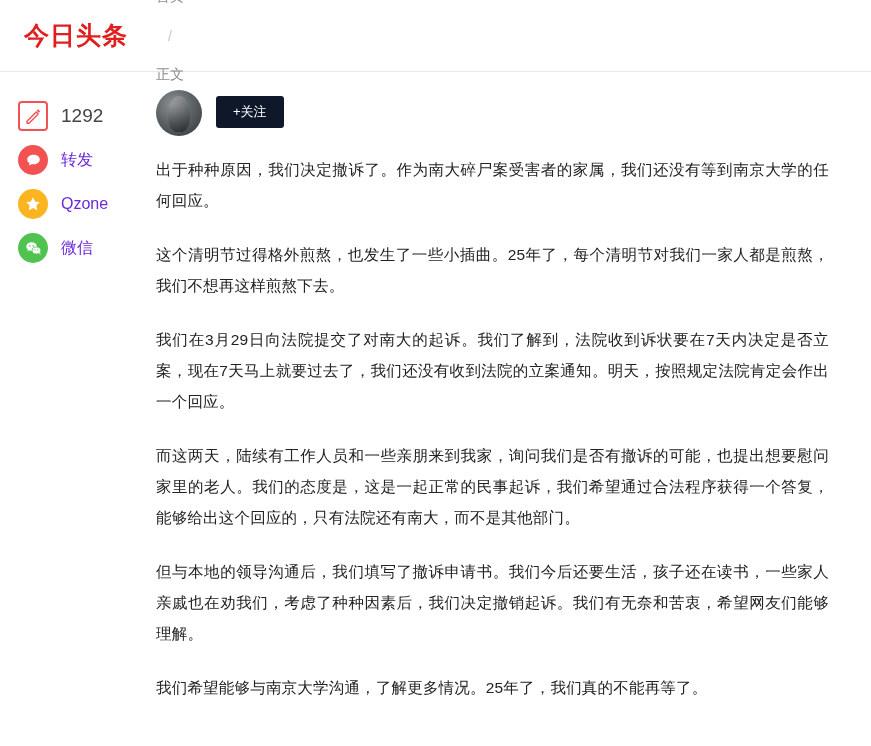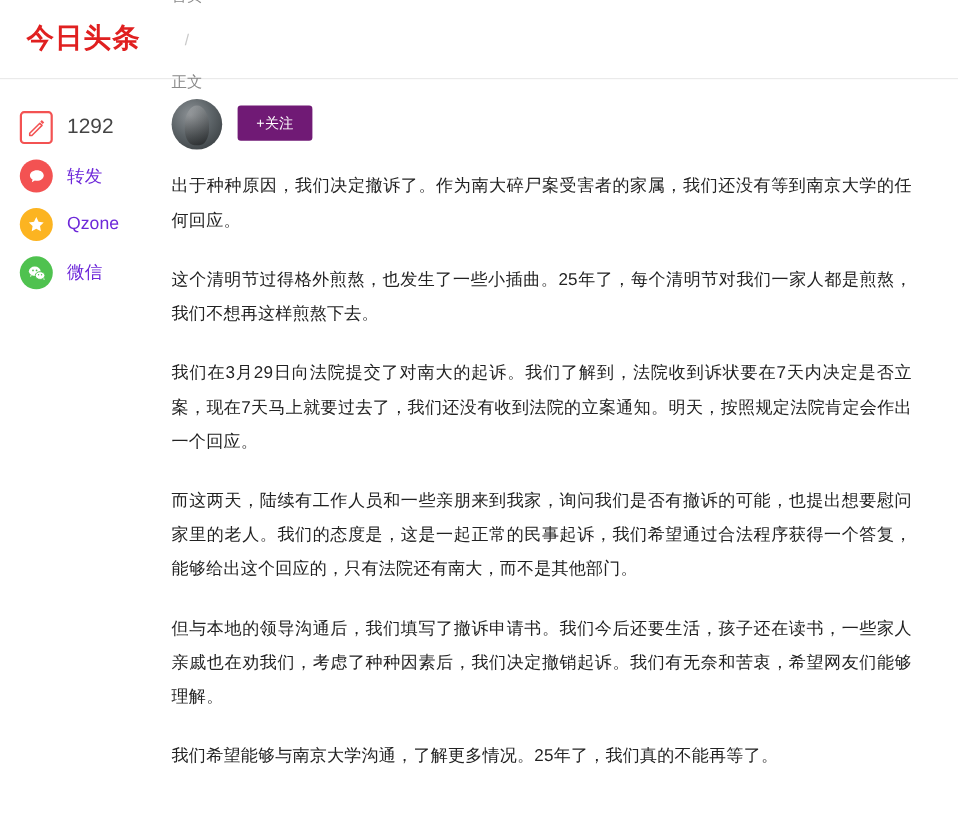--- a/index.html
+++ b/index.html
@@ -151,21 +151,21 @@
     color: #fff;
     font-size: 12px;
     border-radius: 3px;
     padding: 2px 5px 3px 5px;
     line-height: 1;
     white-space: nowrap;
   }
   .follow-btn {
     flex: 0 0 auto;
     margin-top: 6px;
-    background: #701a75;
+    background: #0f172a;
     color: #fff;
     font-size: 13px;
     border: none;
     border-radius: 3px;
     padding: 7px 17px;
     cursor: pointer;
     white-space: nowrap;
   }
 
   

